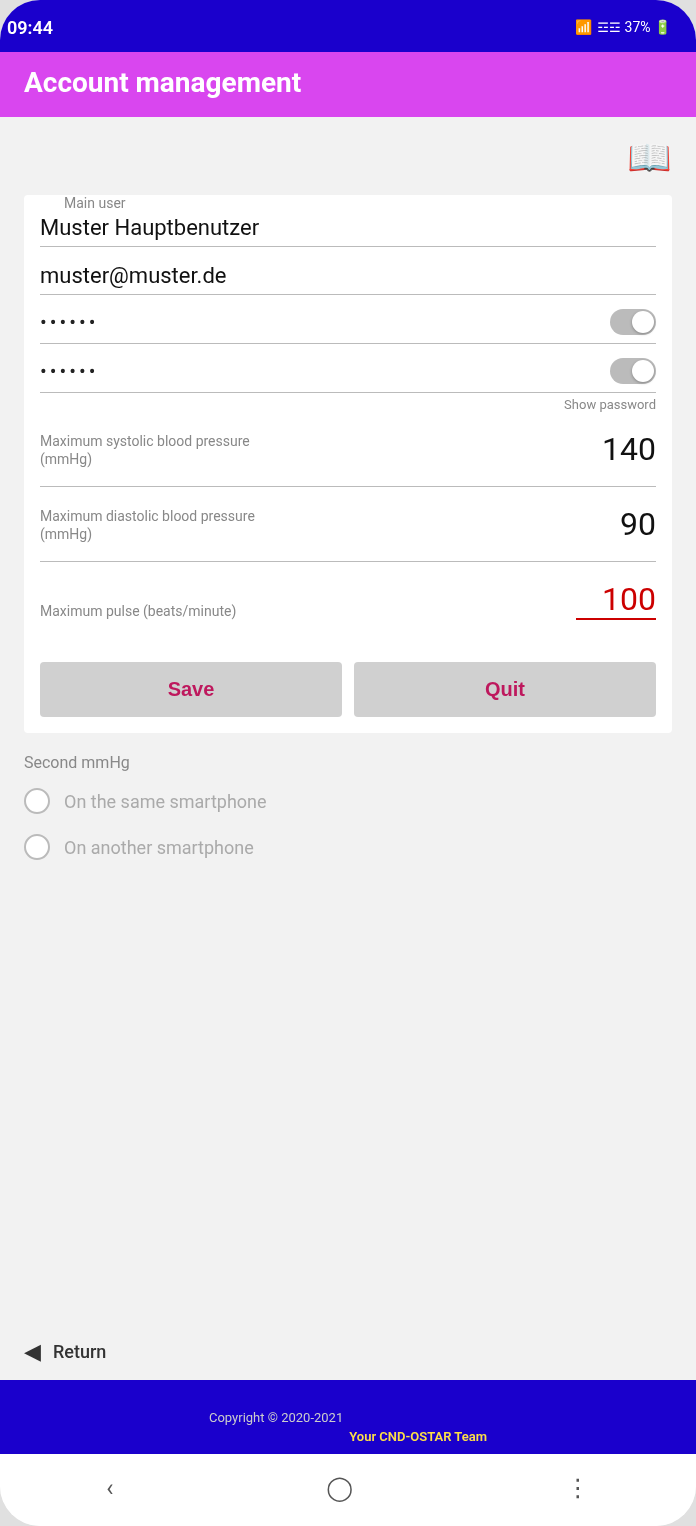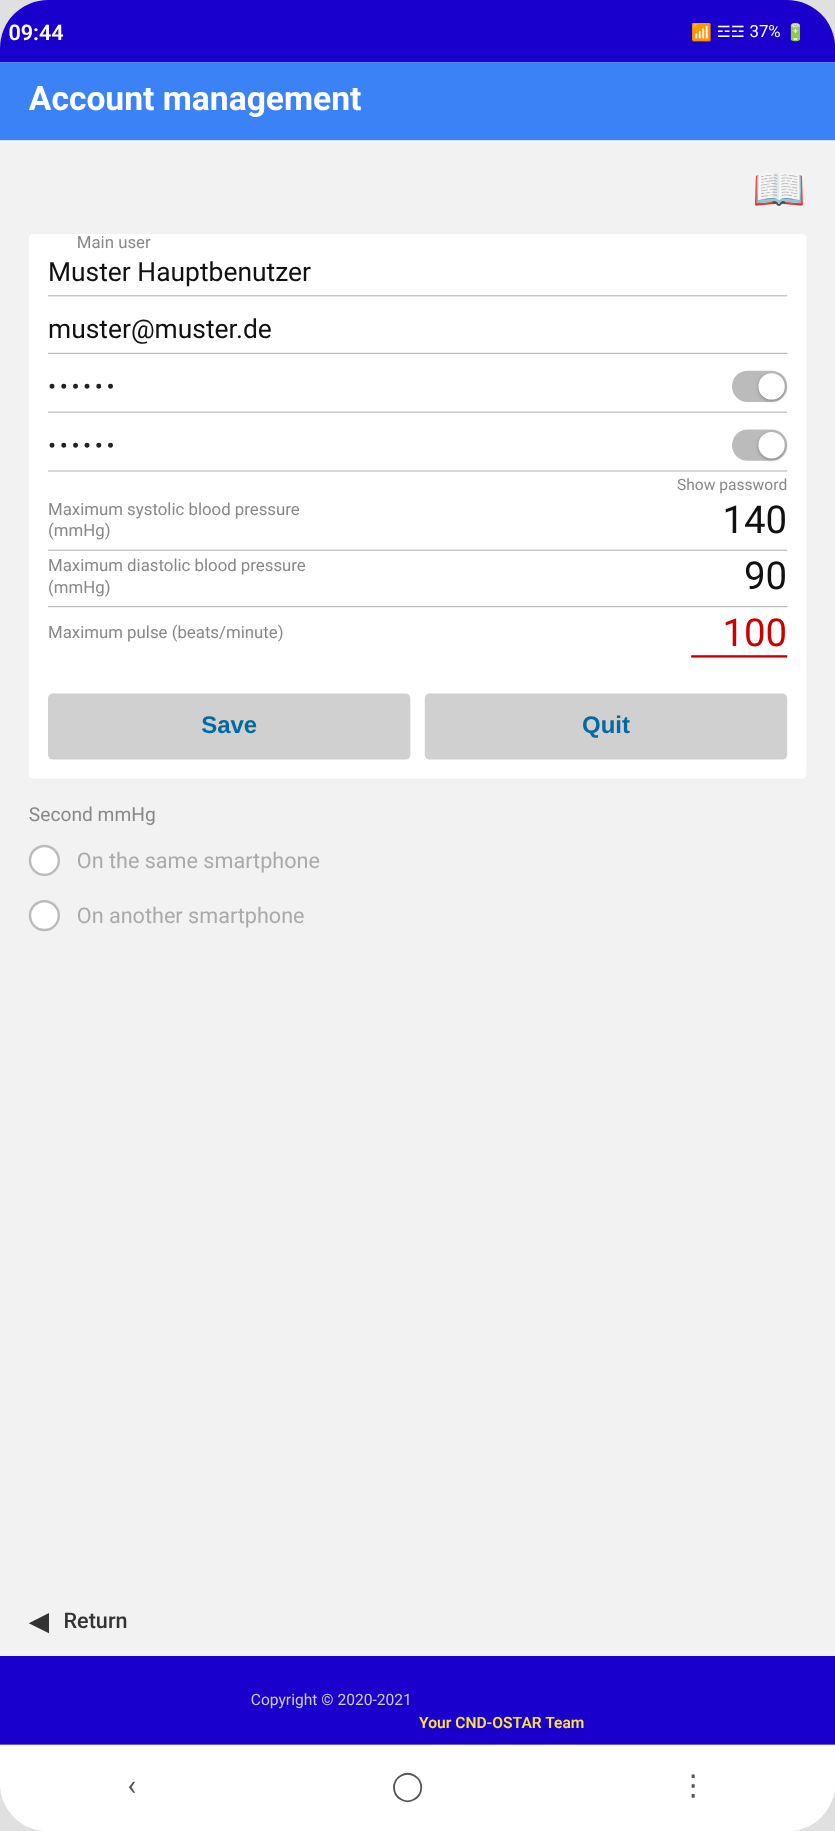--- a/index.html
+++ b/index.html
@@ -36,21 +36,21 @@
       font-weight: 600;
     }
     .status-icons {
       display: flex;
       align-items: center;
       gap: 4px;
       font-size: 14px;
     }
     
     .header {
-      background: #3b82f6;
+      background: #d946ef;
       color: white;
       padding: 14px 24px 18px 24px;
     }
     .header-title {
       font-size: 28px;
       font-weight: 700;
     }
     
     .content {
       flex: 1;
@@ -122,23 +122,23 @@
       text-align: right;
       font-size: 13px;
       color: #888;
       margin-top: 4px;
     }
     
     .bp-row {
       display: flex;
       align-items: flex-end;
       justify-content: space-between;
-      margin-top: 2px;
+      margin-top: 18px;
       border-bottom: 1px solid #bbb;
-      padding-bottom: 6px;
+      padding-bottom: 18px;
     }
     .bp-label {
       font-size: 14px;
       color: #888;
       max-width: 260px;
       line-height: 1.3;
     }
     .bp-value {
       font-size: 32px;
       color: #111;
@@ -157,21 +157,21 @@
       display: flex;
       gap: 12px;
       margin-top: 24px;
     }
     .btn {
       flex: 1;
       padding: 16px 0;
       font-size: 20px;
       font-weight: 700;
       background: #d0d0d0;
-      color: #0369a1;
+      color: #be185d;
       border: none;
       border-radius: 4px;
       cursor: pointer;
       text-align: center;
     }
     
     .second-user-section {
       margin-top: 16px;
     }
     .second-user-label {
@@ -294,21 +294,21 @@
       <div class="bp-row">
         <div class="bp-label">Maximum systolic blood pressure (mmHg)</div>
         <div class="bp-value">140</div>
       </div>
 
       <div class="bp-row">
         <div class="bp-label">Maximum diastolic blood pressure (mmHg)</div>
         <div class="bp-value">90</div>
       </div>
 
-      <div class="bp-row" style="border-bottom: none; align-items: center;">
+      <div class="bp-row" style="border-bottom: none;">
         <div class="bp-label">Maximum pulse (beats/minute)</div>
         <div class="bp-value-red">100</div>
       </div>
 
       <div class="buttons-row">
         <button class="btn">Save</button>
         <button class="btn">Quit</button>
       </div>
     </div>
 

